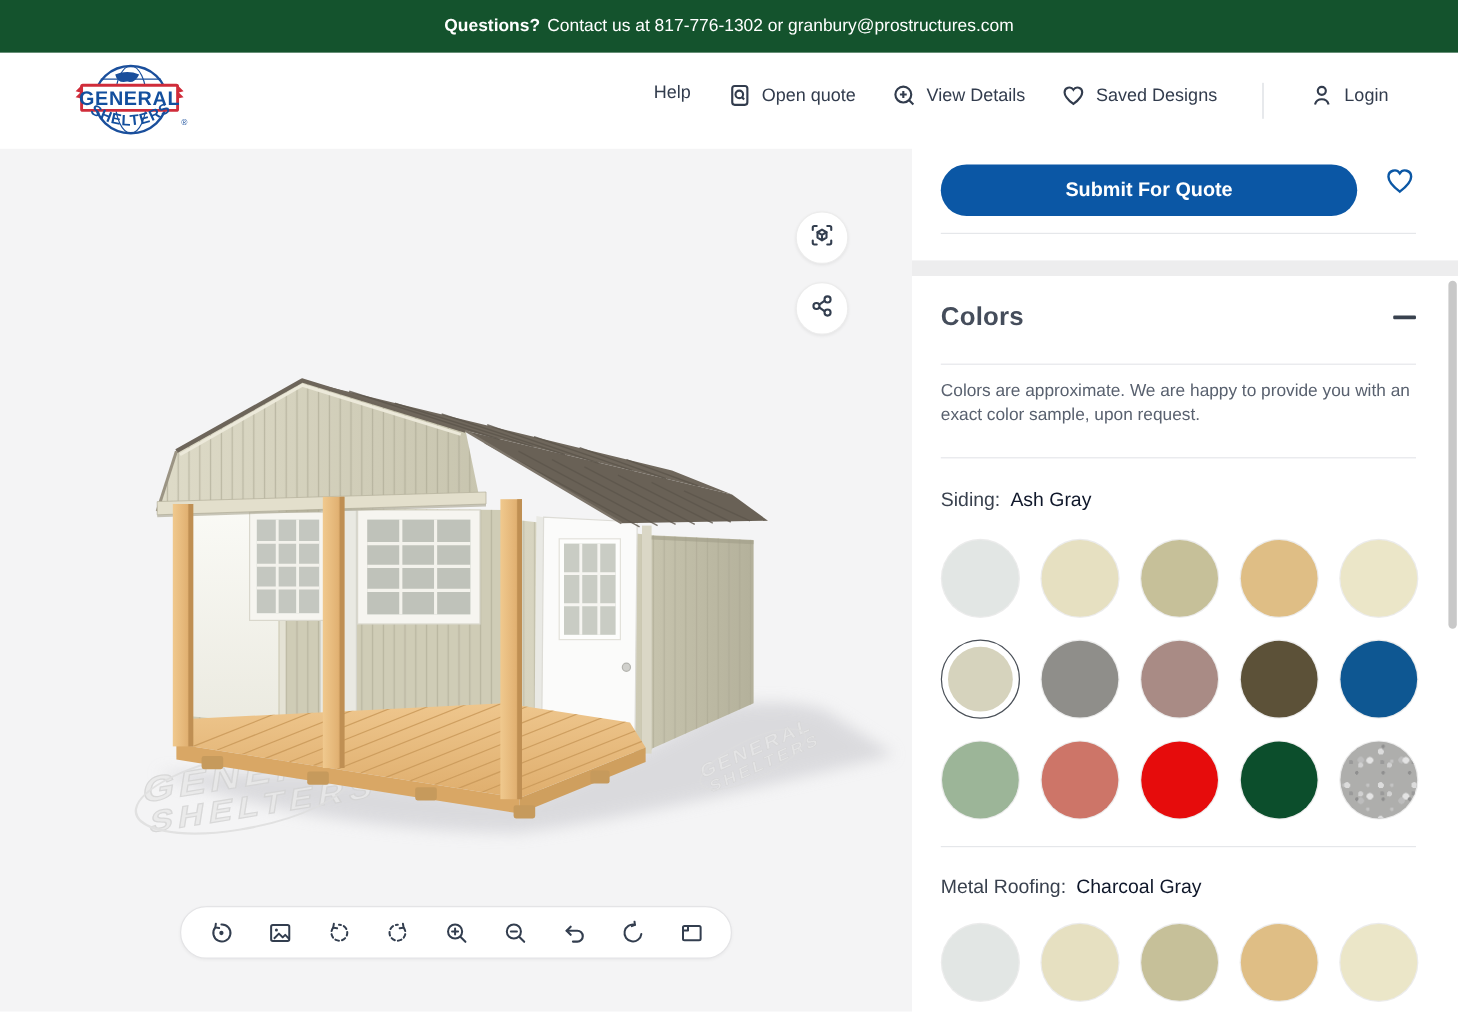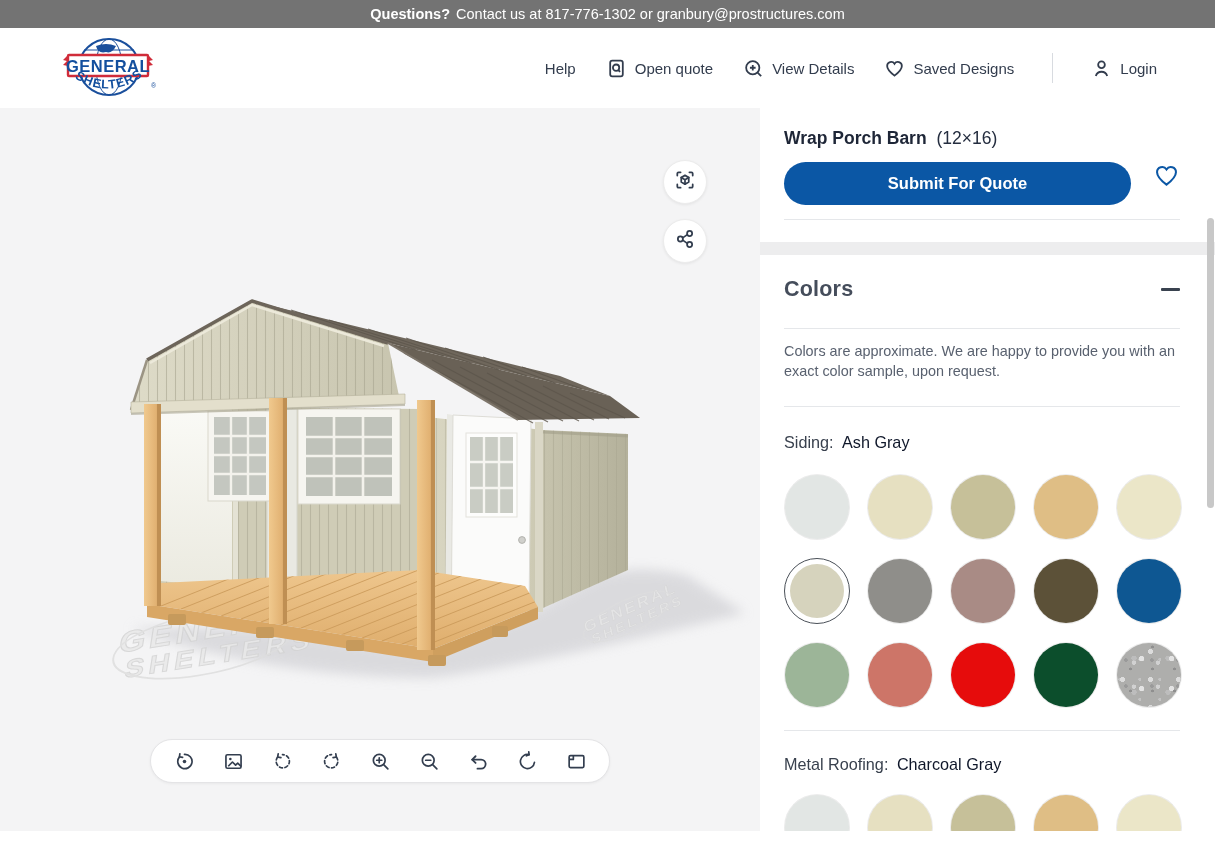--- a/index.html
+++ b/index.html
@@ -1,28 +1,28 @@
 <!DOCTYPE html>
 <html><head>
 <meta charset="utf-8">
 <style>
   * { margin:0; padding:0; box-sizing:border-box; }
   html,body { width:1215px; height:843px; overflow:hidden; background:#fff;
     font-family:"Liberation Sans", sans-serif; color:#2e3747; }
 
   
-  .topbar { height:28px; background:#737373; color:#fff; display:flex;
+  .topbar { height:44px; background:#14532d; color:#fff; display:flex;
     align-items:center; justify-content:center; font-size:14.5px; }
   .topbar b { font-weight:700; margin-right:6px; }
 
   
   .header { height:80px; background:#fff; display:flex; align-items:center;
     justify-content:space-between; padding:0 58px 0 60px; }
   .logo { width:98px; height:64px; cursor:pointer; }
-  .nav { display:flex; align-items:center; gap:30px; font-size:15px; color:#323c4d; }
+  .nav { display:flex; align-items:flex-start; gap:30px; font-size:15px; color:#323c4d; }
   .nav-item { display:flex; align-items:center; gap:8px; cursor:pointer; white-space:nowrap; }
   .nav-item svg { display:block; }
   .nav-sep { width:1px; height:30px; background:#d8dbe0; margin:0 8px; }
 
   
   .main { display:flex; height:723px; }
   .viewer { position:relative; width:760px; height:723px; background:#f4f4f5; overflow:hidden; }
   .panel { position:relative; width:455px; height:723px; background:#fff; overflow:hidden; }
 
   
@@ -384,24 +384,20 @@
         <svg width="21" height="21" viewBox="0 0 20 20" fill="none" stroke="#333e4f" stroke-width="1.6" stroke-linejoin="round">
           <rect x="3" y="4.4" width="14" height="11.4" rx="1.2"></rect>
           <path d="M7 4.4 V8 H3"></path>
         </svg>
       </div>
     </div>
   </div>
 
   <div class="panel">
     <div class="panel-inner">
-      <div class="prod-title">
-        <b>Wrap Porch Barn</b>
-        <span class="size">(12×16)</span>
-      </div>
 
       <div class="cta-row">
         <button class="submit-btn">Submit For Quote</button>
         <span class="fav-heart">
           <svg width="27" height="27" viewBox="0 0 20 20" fill="none" stroke="currentColor" stroke-width="1.5">
             <path d="M10 16.8 C4.6 12.7 3 10 3 7.6 A3.8 3.8 0 0 1 10 5.5 A3.8 3.8 0 0 1 17 7.6 C17 10 15.4 12.7 10 16.8 Z"></path>
           </svg>
         </span>
       </div>
 

